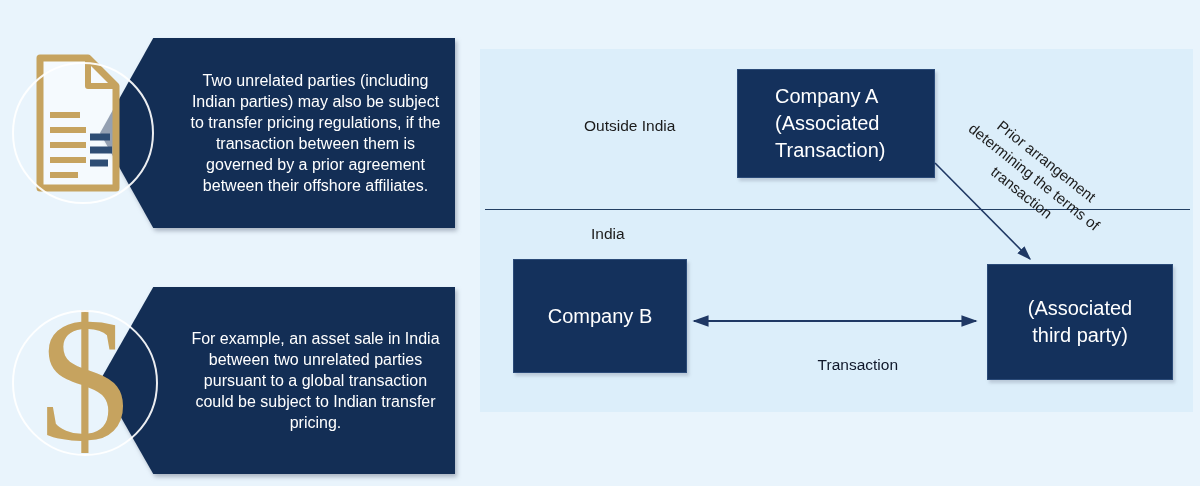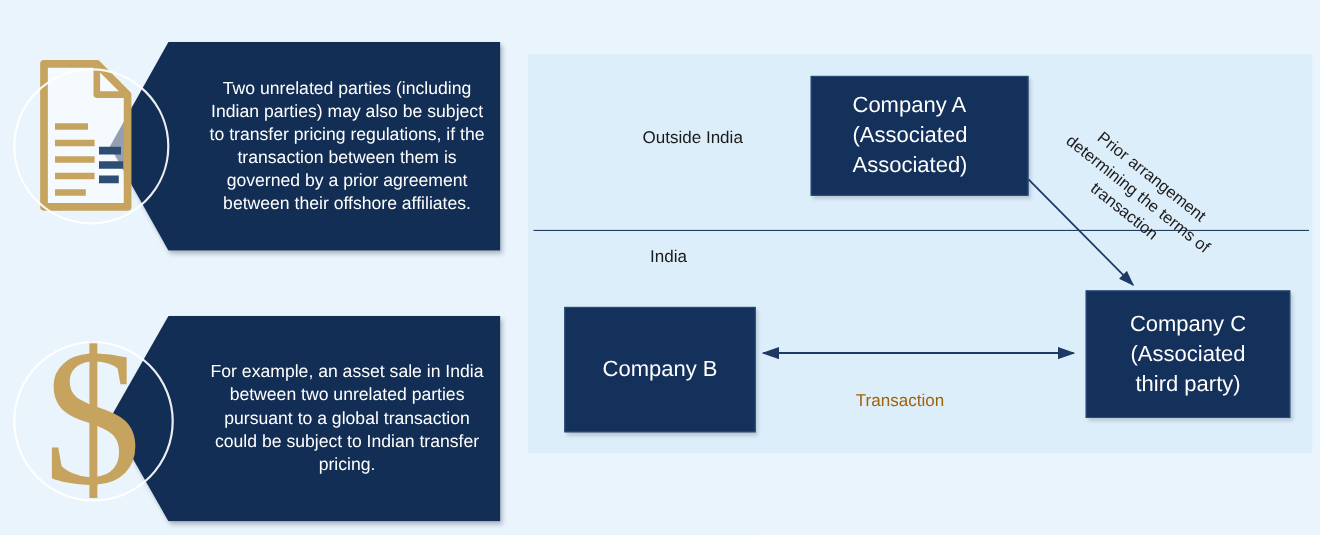--- a/index.html
+++ b/index.html
@@ -55,33 +55,33 @@
     border-top:1.5px solid #233f63;
   }
 
   .node{
     position:absolute;background:#14315c;border:1px solid #2a4a78;
     box-shadow:2px 3px 3px rgba(125,135,155,.35);
     color:#ffffff;font-size:20px;line-height:27px;box-sizing:border-box;
     display:flex;flex-direction:column;justify-content:center;
   }
   .node.a{left:257px;top:20px;width:198px;height:109px;padding-left:37px;text-align:left;}
-  .node.b{left:33px;top:230px;width:174px;height:114px;align-items:center;text-align:center;}
+  .node.b{left:33px;top:210px;width:174px;height:114px;align-items:center;text-align:center;}
   .node.c{left:507px;top:215px;width:186px;height:116px;align-items:center;text-align:center;}
 
   .arrows{position:absolute;left:0;top:0;width:713px;height:363px;pointer-events:none;}
 
   .rot-label{
     position:absolute;left:465px;top:98px;width:178px;
     font-size:15px;line-height:20px;color:#1b1b1b;text-align:center;
     transform:rotate(38.5deg);transform-origin:center center;
   }
   .trans-label{
     position:absolute;left:298px;top:307px;width:120px;
-    font-size:15.5px;color:#a16207;text-align:left;
+    font-size:15.5px;color:#0f172a;text-align:right;
   }
 </style>
 </head>
 <body>
 
 <div class="canvas">
 
   <div class="callout-wrap c1">
     <div class="callout-bg">
       <div class="callout-text">Two unrelated parties (including Indian parties) may also be subject to transfer pricing regulations, if the transaction between them is governed by a prior agreement between their offshore affiliates.</div>
@@ -117,29 +117,28 @@
 
     <div class="region-label outside">Outside India</div>
 
     <div class="divider"></div>
 
     <div class="region-label india">India</div>
 
     <div class="node a">
       <div>Company A</div>
       <div>(Associated</div>
-      <div>Associated)</div>
+      <div>Transaction)</div>
     </div>
 
     <div class="node b">
       <div>Company B</div>
     </div>
 
     <div class="node c">
-      <div>Company C</div>
       <div>(Associated</div>
       <div>third party)</div>
     </div>
 
     <svg class="arrows" viewBox="0 0 713 363">
       <defs>
         <marker id="arr" viewBox="0 0 10 7" refX="9" refY="3.5" markerWidth="9" markerHeight="6.3" orient="auto-start-reverse">
           <path d="M0,0 L10,3.5 L0,7 Z" fill="#1f3864"></path>
         </marker>
       </defs>

